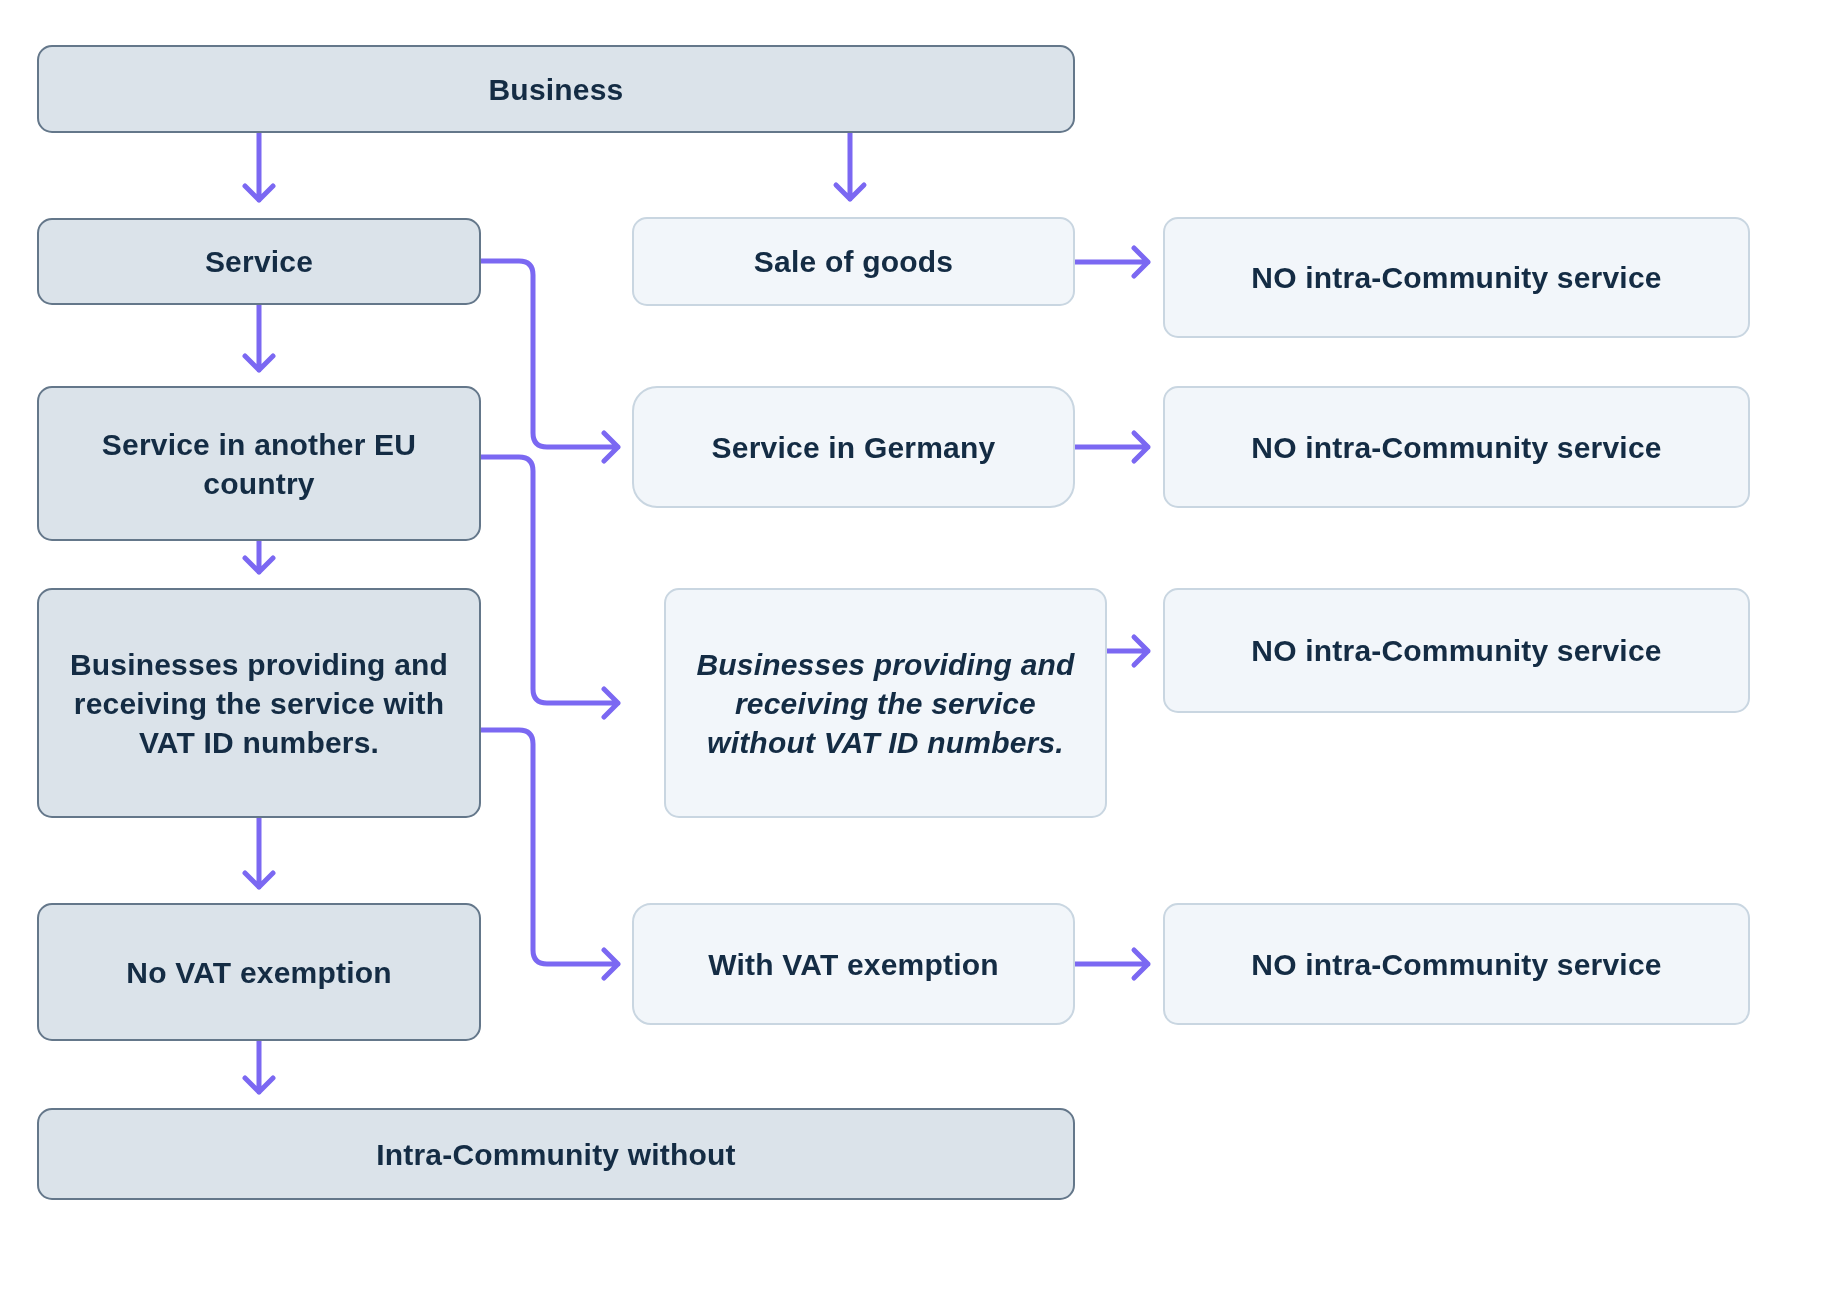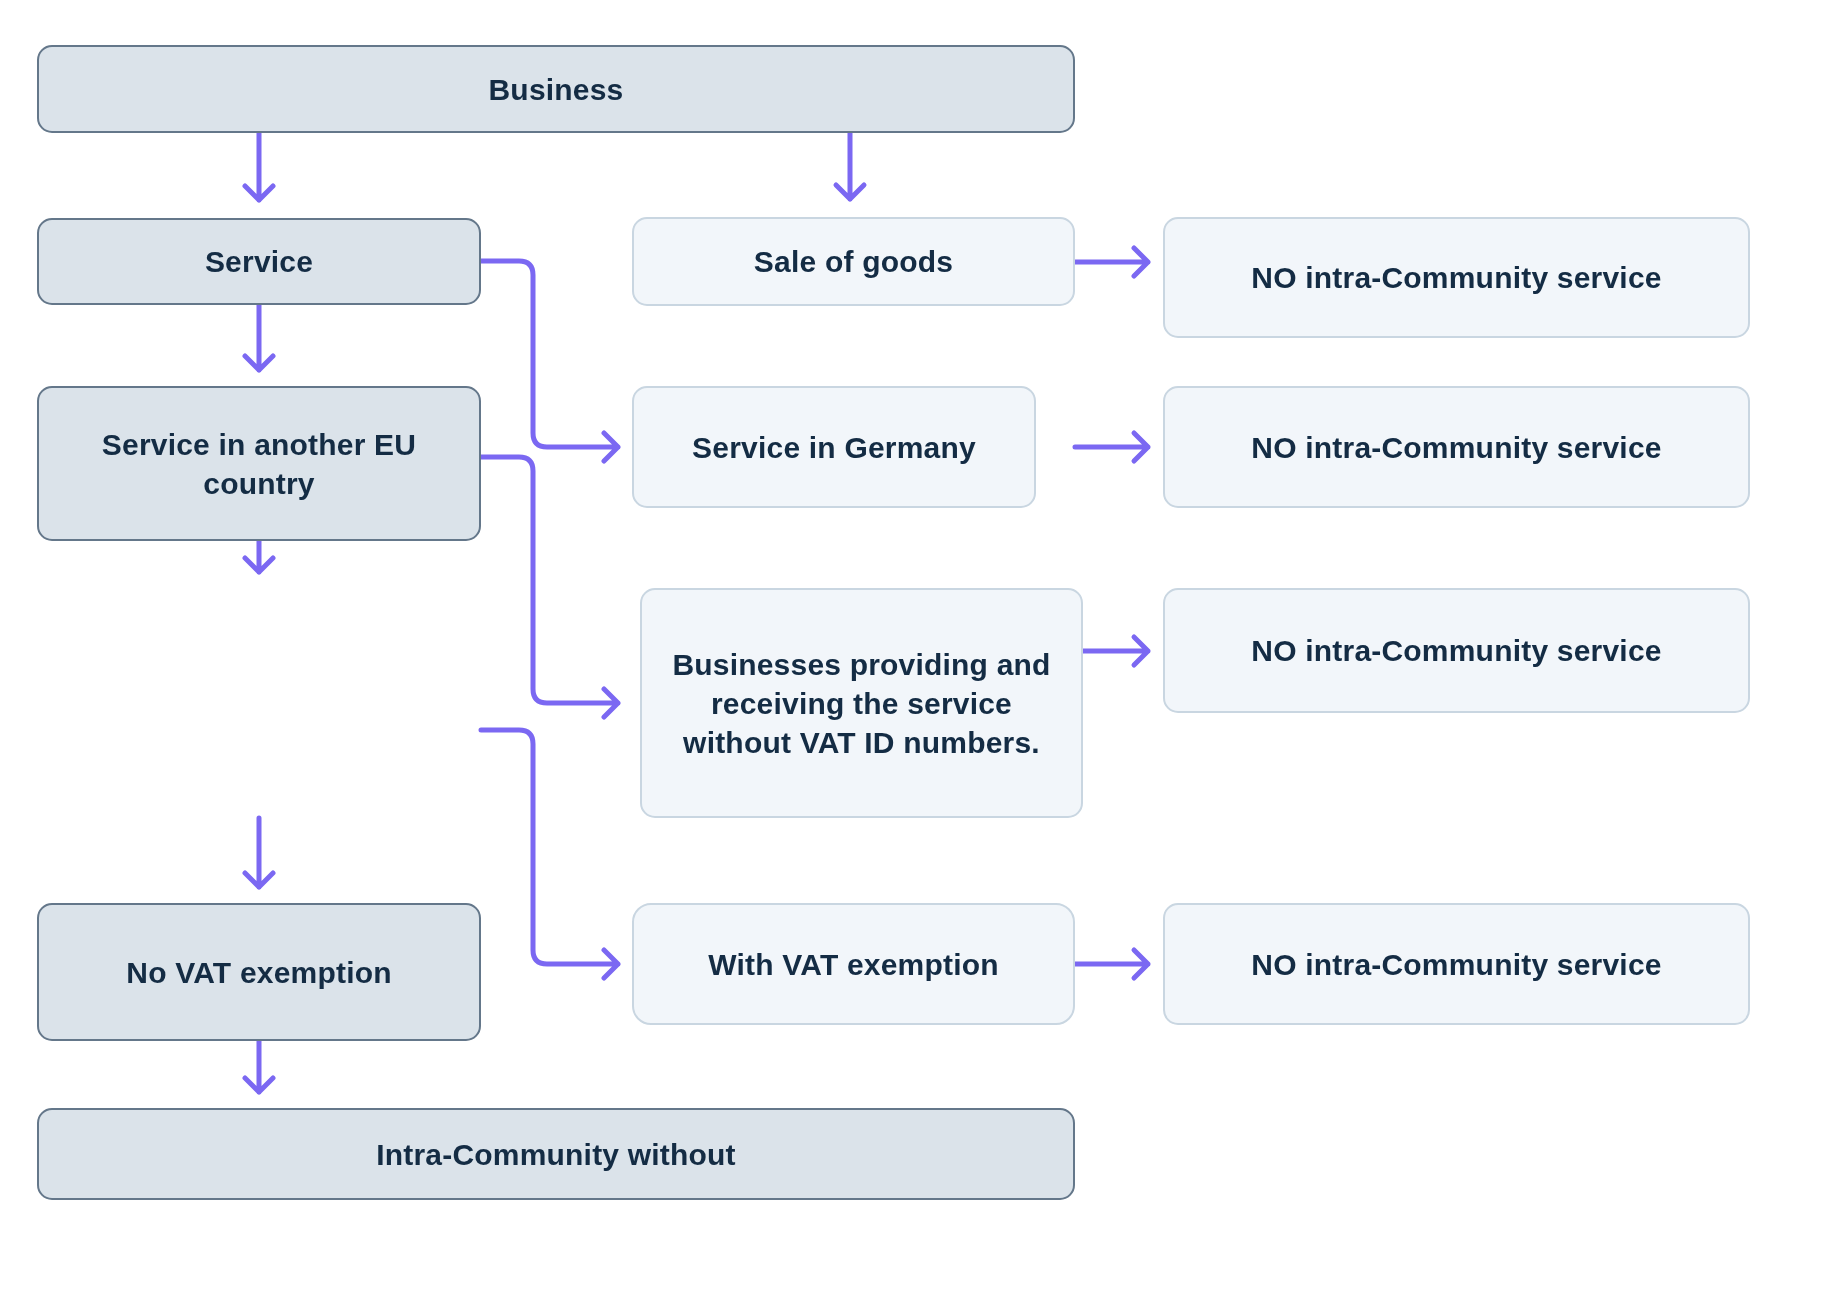--- a/index.html
+++ b/index.html
@@ -31,24 +31,24 @@
   .node.light{
     background:var(--c-node_light_bg,#f2f6fa);
     border:2px solid var(--c-node_light_border,#c9d6e1);
   }
   
   [data-name="node-business"]              {left:37px;  top:45px;   width:1038px; height:88px;}
   [data-name="node-service"]               {left:37px;  top:218px;  width:444px;  height:87px;}
   [data-name="node-sale-of-goods"]         {left:632px; top:217px;  width:443px;  height:89px;}
   [data-name="node-no-ics-1"]              {left:1163px;top:217px;  width:587px;  height:121px;}
   [data-name="node-service-eu"]            {left:37px;  top:386px;  width:444px;  height:155px;}
-  [data-name="node-service-germany"]       {left:632px; top:386px;  width:404px;  height:122px;}
+  [data-name="node-service-germany"]       {left:632px; top:386px;  width:443px;  height:122px;border-radius:25px;}
   [data-name="node-no-ics-2"]              {left:1163px;top:386px;  width:587px;  height:122px;}
   [data-name="node-biz-with-vat"]          {left:37px;  top:588px;  width:444px;  height:230px;}
-  [data-name="node-biz-without-vat"]       {left:640px; top:588px;  width:443px;  height:230px;}
+  [data-name="node-biz-without-vat"]       {left:664px; top:588px;  width:443px;  height:230px;font-style:italic;}
   [data-name="node-no-ics-3"]              {left:1163px;top:588px;  width:587px;  height:125px;}
   [data-name="node-no-vat-exemption"]      {left:37px;  top:903px;  width:444px;  height:138px;}
   [data-name="node-with-vat-exemption"]    {left:632px; top:903px;  width:443px;  height:122px;border-radius:19px;}
   [data-name="node-no-ics-4"]              {left:1163px;top:903px;  width:587px;  height:122px;}
   [data-name="node-intra-community-service"]{left:37px; top:1108px; width:1038px; height:92px;}
   svg.wires{position:absolute;inset:0;pointer-events:none;}
   svg.wires path{
     fill:none;
     stroke:var(--c-connector,#7b68f2);
     stroke-width:5;
@@ -80,20 +80,21 @@
     <path data-name="edge-biz-with-vat-to-with-vat-exemption" d="M481 730 H519 Q533 730 533 744 V950 Q533 964 547 964 H618 M604 950 L618 964 L604 978"></path>
   </svg>
 
   <div class="node dark" data-name="node-business">Business</div>
   <div class="node light" data-name="node-sale-of-goods">Sale of goods</div>
   <div class="node dark" data-name="node-service">Service</div>
   <div class="node light" data-name="node-no-ics-1">NO intra-Community service</div>
   <div class="node dark" data-name="node-service-eu">Service in another EU country</div>
   <div class="node light" data-name="node-service-germany">Service in Germany</div>
   <div class="node light" data-name="node-no-ics-2">NO intra-Community service</div>
+  <div class="node dark" data-name="node-biz-with-vat">Businesses providing and receiving the service with VAT ID numbers.</div>
   <div class="node light" data-name="node-biz-without-vat">Businesses providing and receiving the service without VAT ID numbers.</div>
   <div class="node light" data-name="node-no-ics-3">NO intra-Community service</div>
   <div class="node dark" data-name="node-no-vat-exemption">No VAT exemption</div>
   <div class="node light" data-name="node-with-vat-exemption">With VAT exemption</div>
   <div class="node light" data-name="node-no-ics-4">NO intra-Community service</div>
   <div class="node dark" data-name="node-intra-community-service">Intra-Community without</div>
 
 </div>
 
 </body></html>

